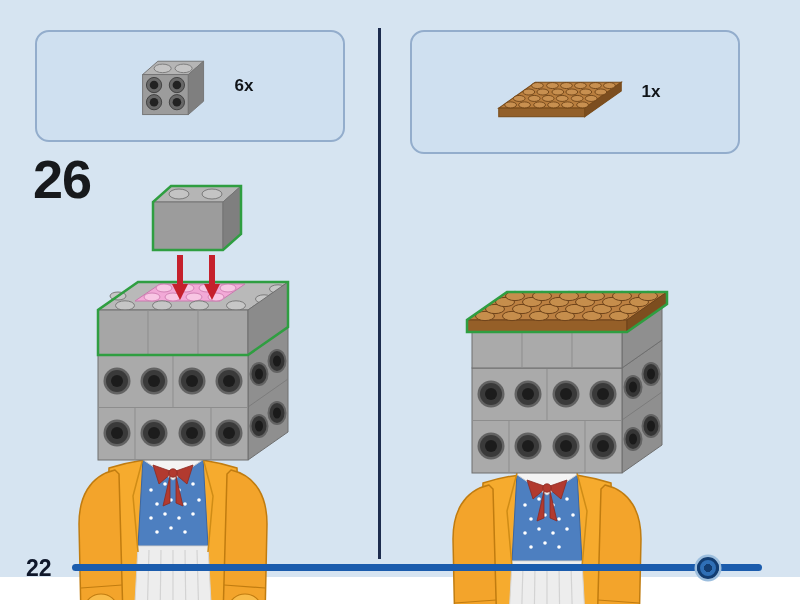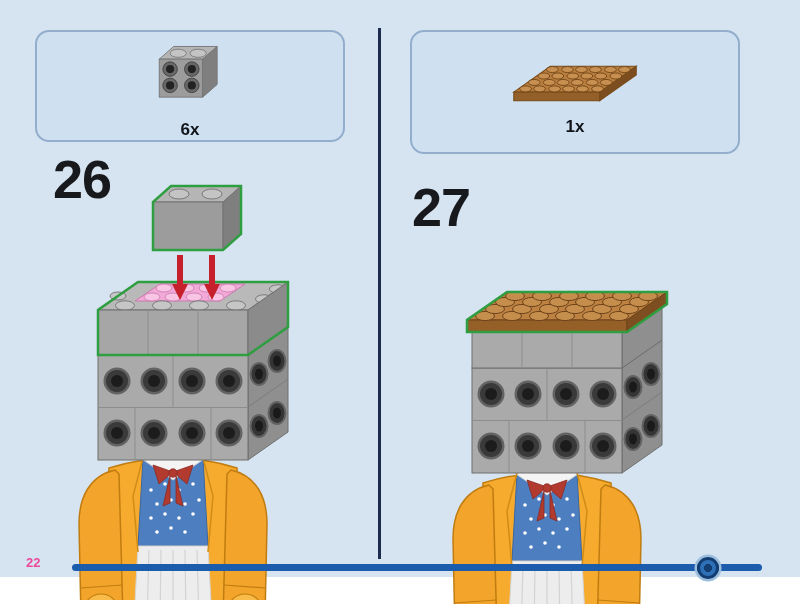--- a/index.html
+++ b/index.html
@@ -6,31 +6,31 @@
   body{
     width:800px;height:604px;position:relative;overflow:hidden;
     background:#ffffff;
     font-family:"Liberation Sans", sans-serif;
   }
   .stage{position:absolute;inset:0;}
   .page-bg{position:absolute;left:0;top:0;width:800px;height:577px;background:#d6e4f1;z-index:0;}
   .bottom-strip{position:absolute;left:0;top:577px;width:800px;height:27px;background:#ffffff;z-index:1;}
   .callout{
     position:absolute;background:#cfe0f0;border:2px solid #93adcc;border-radius:14px;
-    display:flex;flex-direction:column;align-items:center;justify-content:center;gap:12px;
+    display:flex;flex-direction:row;align-items:center;justify-content:center;gap:12px;
     z-index:1;box-sizing:border-box;
   }
   .callout .count{font-weight:bold;font-size:17px;color:#101418;}
   .step-number{
     position:absolute;font-size:54px;font-weight:bold;color:#17191c;line-height:1;z-index:3;
     letter-spacing:-1px;
   }
   .divider{position:absolute;left:378px;top:28px;width:3px;height:531px;background:#1d2c4e;z-index:1;}
   .assembly{position:absolute;z-index:2;}
-  .page-number{position:absolute;left:26px;top:555px;font-size:13px;font-weight:bold;color:#ec4899;z-index:6;}
+  .page-number{position:absolute;left:26px;top:555px;font-size:23px;font-weight:bold;color:#0f172a;z-index:6;}
   .progress-track{
     position:absolute;left:72px;top:564px;width:690px;height:7px;
     background:#1b5cad;border-radius:4px;z-index:5;cursor:pointer;
   }
   .progress-knob{
     position:absolute;left:697px;top:557px;width:22px;height:22px;border-radius:50%;
     background:radial-gradient(circle,#123d72 0 4px,#2f6fb6 4px);
     border:3px solid #123d72;box-shadow:0 0 0 2.5px #9cbede;
     box-sizing:border-box;z-index:6;cursor:pointer;
   }
@@ -139,21 +139,21 @@
           <circle cx="52" cy="41" r="4.5" fill="#222222"></circle>
         <circle cx="28" cy="59" r="8" fill="#686868" stroke="#3f3f3f"></circle>
           <circle cx="28" cy="59" r="4.5" fill="#222222"></circle>
         <circle cx="52" cy="59" r="8" fill="#686868" stroke="#3f3f3f"></circle>
           <circle cx="52" cy="59" r="4.5" fill="#222222"></circle>
       </g>
     </svg>
     <div class="count">6x</div>
   </div>
 
-  <div class="step-number" style="left:33px;top:152px;margin-left:20px;">26</div>
+  <div class="step-number" style="left:33px;top:152px;">26</div>
 
   <svg class="assembly" style="left:40px;top:160px;" width="300" height="440" viewBox="0 0 300 440">
 
     <use href="#bh-body" x="27" y="296"></use>
 
     <use href="#bh-head" x="58" y="195"></use>
 
     <g>
       <polygon points="58,150 208,150 248,122 98,122" fill="#b9b9b9" stroke="#747474"></polygon>
       <polygon points="95,141 180,141 205,124 120,124" fill="#f2a9d7" stroke="#c87aae"></polygon>
@@ -228,21 +228,20 @@
           <ellipse cx="58" cy="21" rx="5.5" ry="2.8"></ellipse>
           <ellipse cx="71" cy="21" rx="5.5" ry="2.8"></ellipse>
           <ellipse cx="84" cy="21" rx="5.5" ry="2.8"></ellipse>
           <ellipse cx="98" cy="21" rx="5.5" ry="2.8"></ellipse>
           <ellipse cx="111" cy="21" rx="5.5" ry="2.8"></ellipse>
       </g>
     </svg>
     <div class="count">1x</div>
   </div>
 
-  <div class="step-number" style="left:412px;top:180px;">27</div>
 
   <svg class="assembly" style="left:415px;top:200px;" width="300" height="404" viewBox="0 0 300 404">
 
     <use href="#bh-body" x="26" y="271"></use>
 
     <use href="#bh-head" x="57" y="168"></use>
 
     <g>
       <polygon points="207,132 247,104 247,140 207,168" fill="#8f8f8f" stroke="#6f6f6f"></polygon>
       <rect x="57" y="132" width="150" height="36" fill="#aaaaaa" stroke="#6f6f6f"></rect>

